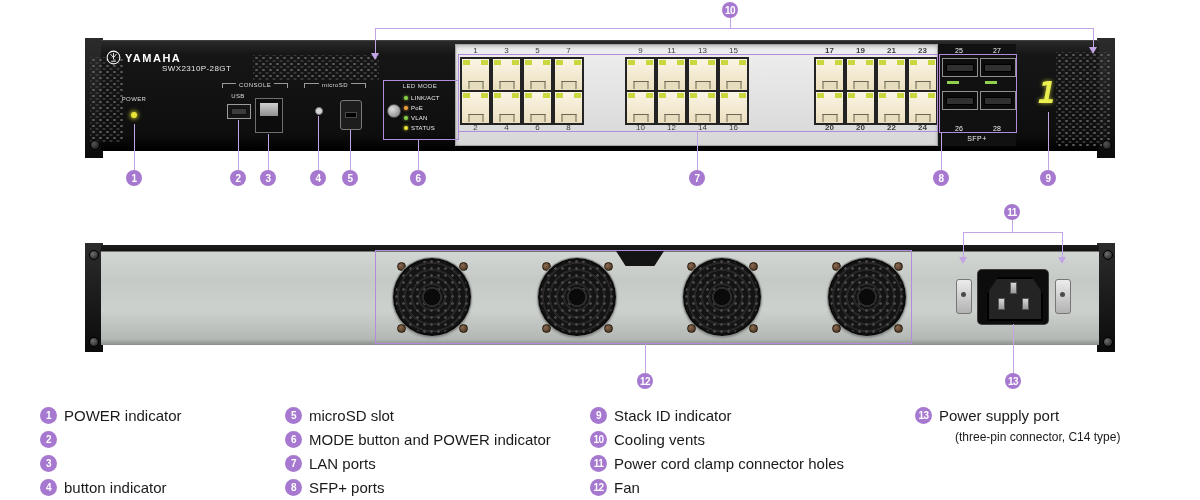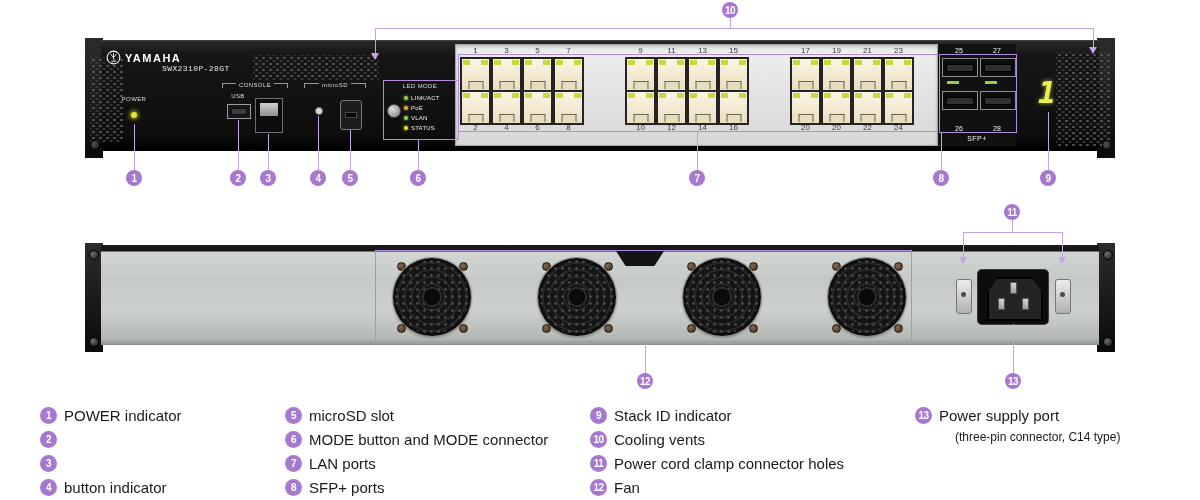--- a/index.html
+++ b/index.html
@@ -26,21 +26,21 @@
     background-size:7px 6px,7px 6px;background-position:0 0,3.5px 3px;z-index:3;}
   .ear{position:absolute;background:linear-gradient(180deg,#2c2c2c,#0b0b0b);z-index:1;}
   .screw{position:absolute;width:8px;height:8px;border-radius:50%;background:radial-gradient(circle at 35% 35%,#6e6e6e,#1a1a1a);border:1px solid #000;z-index:4;}
 
   
   #front .body{position:absolute;left:101px;top:40px;width:998px;height:110px;
     background:linear-gradient(180deg,#2a2a2a 0,#161616 12%,#0e0e0e 85%,#000 100%);
     border-top:1px solid #404040;z-index:2;}
   .logo{position:absolute;left:106px;top:50px;display:flex;align-items:center;gap:4px;z-index:4;}
   .brand{color:#fff;font-weight:bold;font-size:11px;letter-spacing:1.5px;}
-  .model{position:absolute;left:162px;top:64px;color:#e6e6e6;font-size:8px;letter-spacing:0.4px;z-index:4;font-family:Liberation Mono, monospace;}
+  .model{position:absolute;left:162px;top:64px;color:#e6e6e6;font-size:8px;letter-spacing:0.4px;z-index:4;}
   .tinylab{position:absolute;color:#ddd;font-size:6px;letter-spacing:0.4px;text-align:center;z-index:4;}
   .pled{position:absolute;left:131px;top:112px;width:6px;height:6px;border-radius:50%;background:var(--ledy);
     box-shadow:0 0 4px 1px rgba(232,228,53,.8);z-index:4;}
   .bracket{position:absolute;display:flex;align-items:center;color:#ddd;font-size:6px;letter-spacing:0.4px;z-index:4;}
   .bracket i{flex:1;height:4px;border-top:1px solid #9a9a9a;align-self:center;margin-top:2px;}
   .bracket i:first-child{border-left:1px solid #9a9a9a;}
   .bracket i:last-child{border-right:1px solid #9a9a9a;}
   .bracket span{margin:0 3px;white-space:nowrap;}
   .usbport{position:absolute;left:227px;top:104px;width:22px;height:13px;background:#161616;border:1px solid #9c9c9c;z-index:4;}
   .usbport::after{content:"";position:absolute;left:3px;top:3px;right:3px;bottom:3px;background:#3c3c3c;border:1px solid #111;}
@@ -319,21 +319,21 @@
         <div class="port">
           <i class="pl l"></i>
           <i class="pl r"></i>
           <i class="pclip"></i>
         </div>
         <span class="pnum">10</span>
         <span class="pnum">12</span>
         <span class="pnum">14</span>
         <span class="pnum">16</span>
       </div>
-    <div class="pgroup" style="left:792px;">
+    <div class="pgroup" style="left:816px;font-weight:bold;">
         <span class="pnum">17</span>
         <span class="pnum">19</span>
         <span class="pnum">21</span>
         <span class="pnum">23</span>
         <div class="port">
           <i class="pl l"></i>
           <i class="pl r"></i>
           <i class="pclip"></i>
         </div>
         <div class="port">
@@ -461,21 +461,21 @@
           <span class="ltext">button indicator</span>
         </div>
       </div>
     <div class="lcol" data-col="1">
         <div class="litem">
           <span class="lnum">5</span>
           <span class="ltext">microSD slot</span>
         </div>
         <div class="litem">
           <span class="lnum">6</span>
-          <span class="ltext">MODE button and MODE connector</span>
+          <span class="ltext">MODE button and POWER indicator</span>
         </div>
         <div class="litem">
           <span class="lnum">7</span>
           <span class="ltext">LAN ports</span>
         </div>
         <div class="litem">
           <span class="lnum">8</span>
           <span class="ltext">SFP+ ports</span>
         </div>
       </div>

